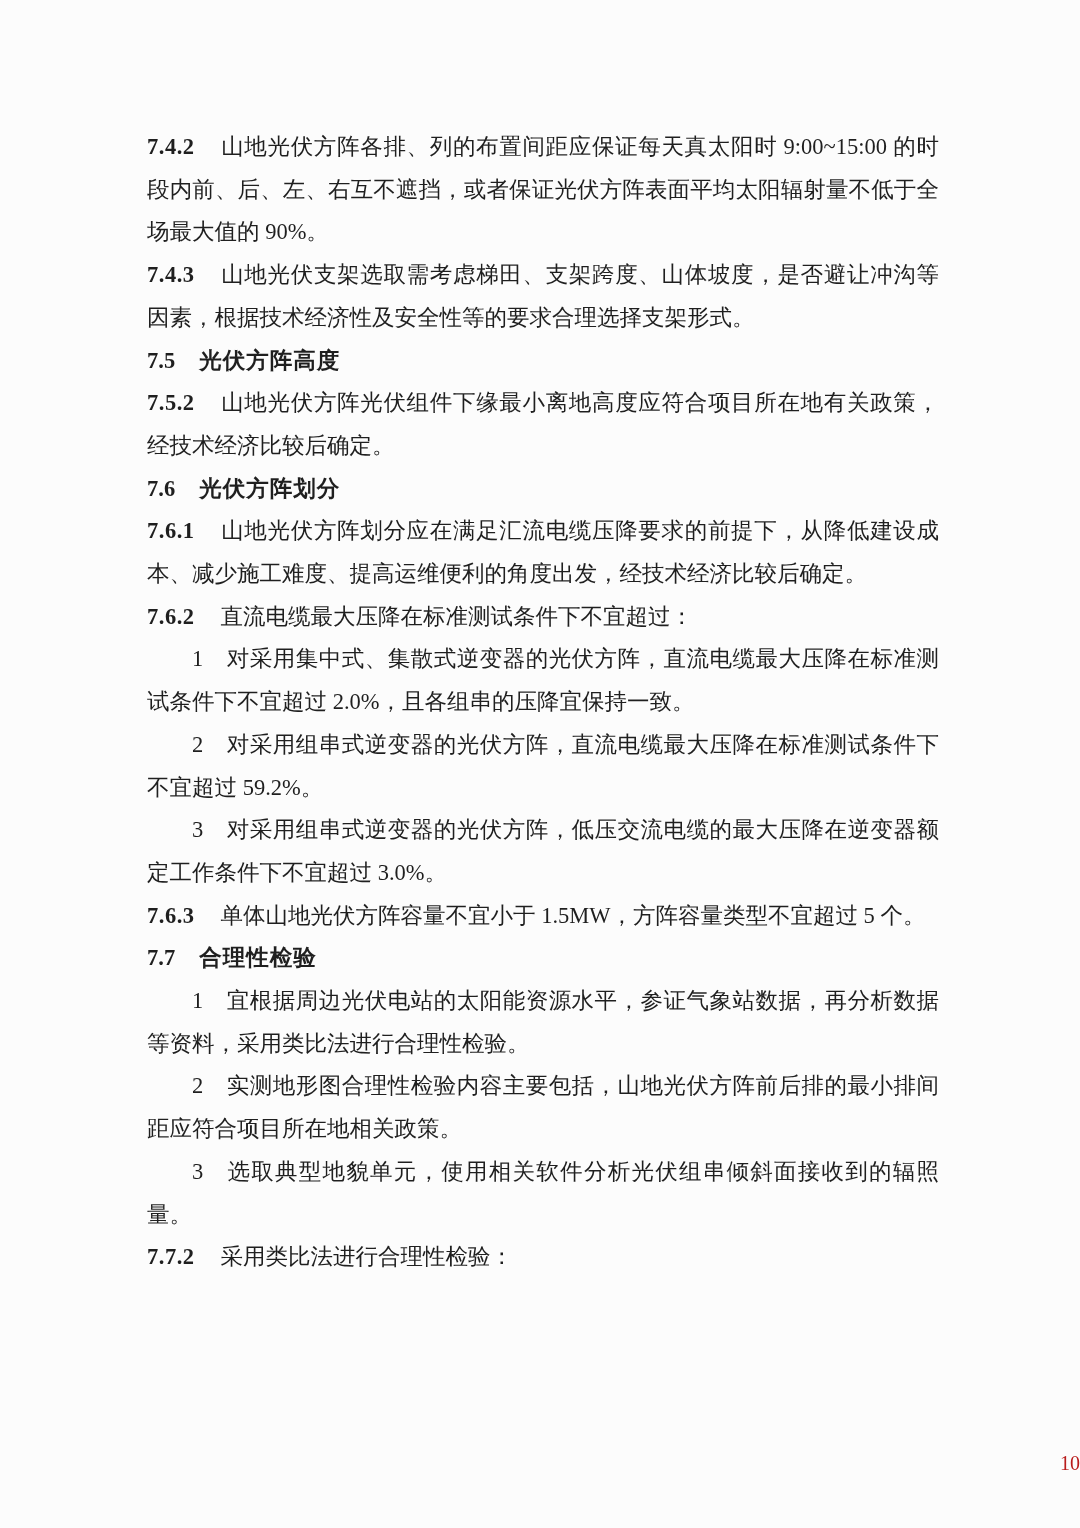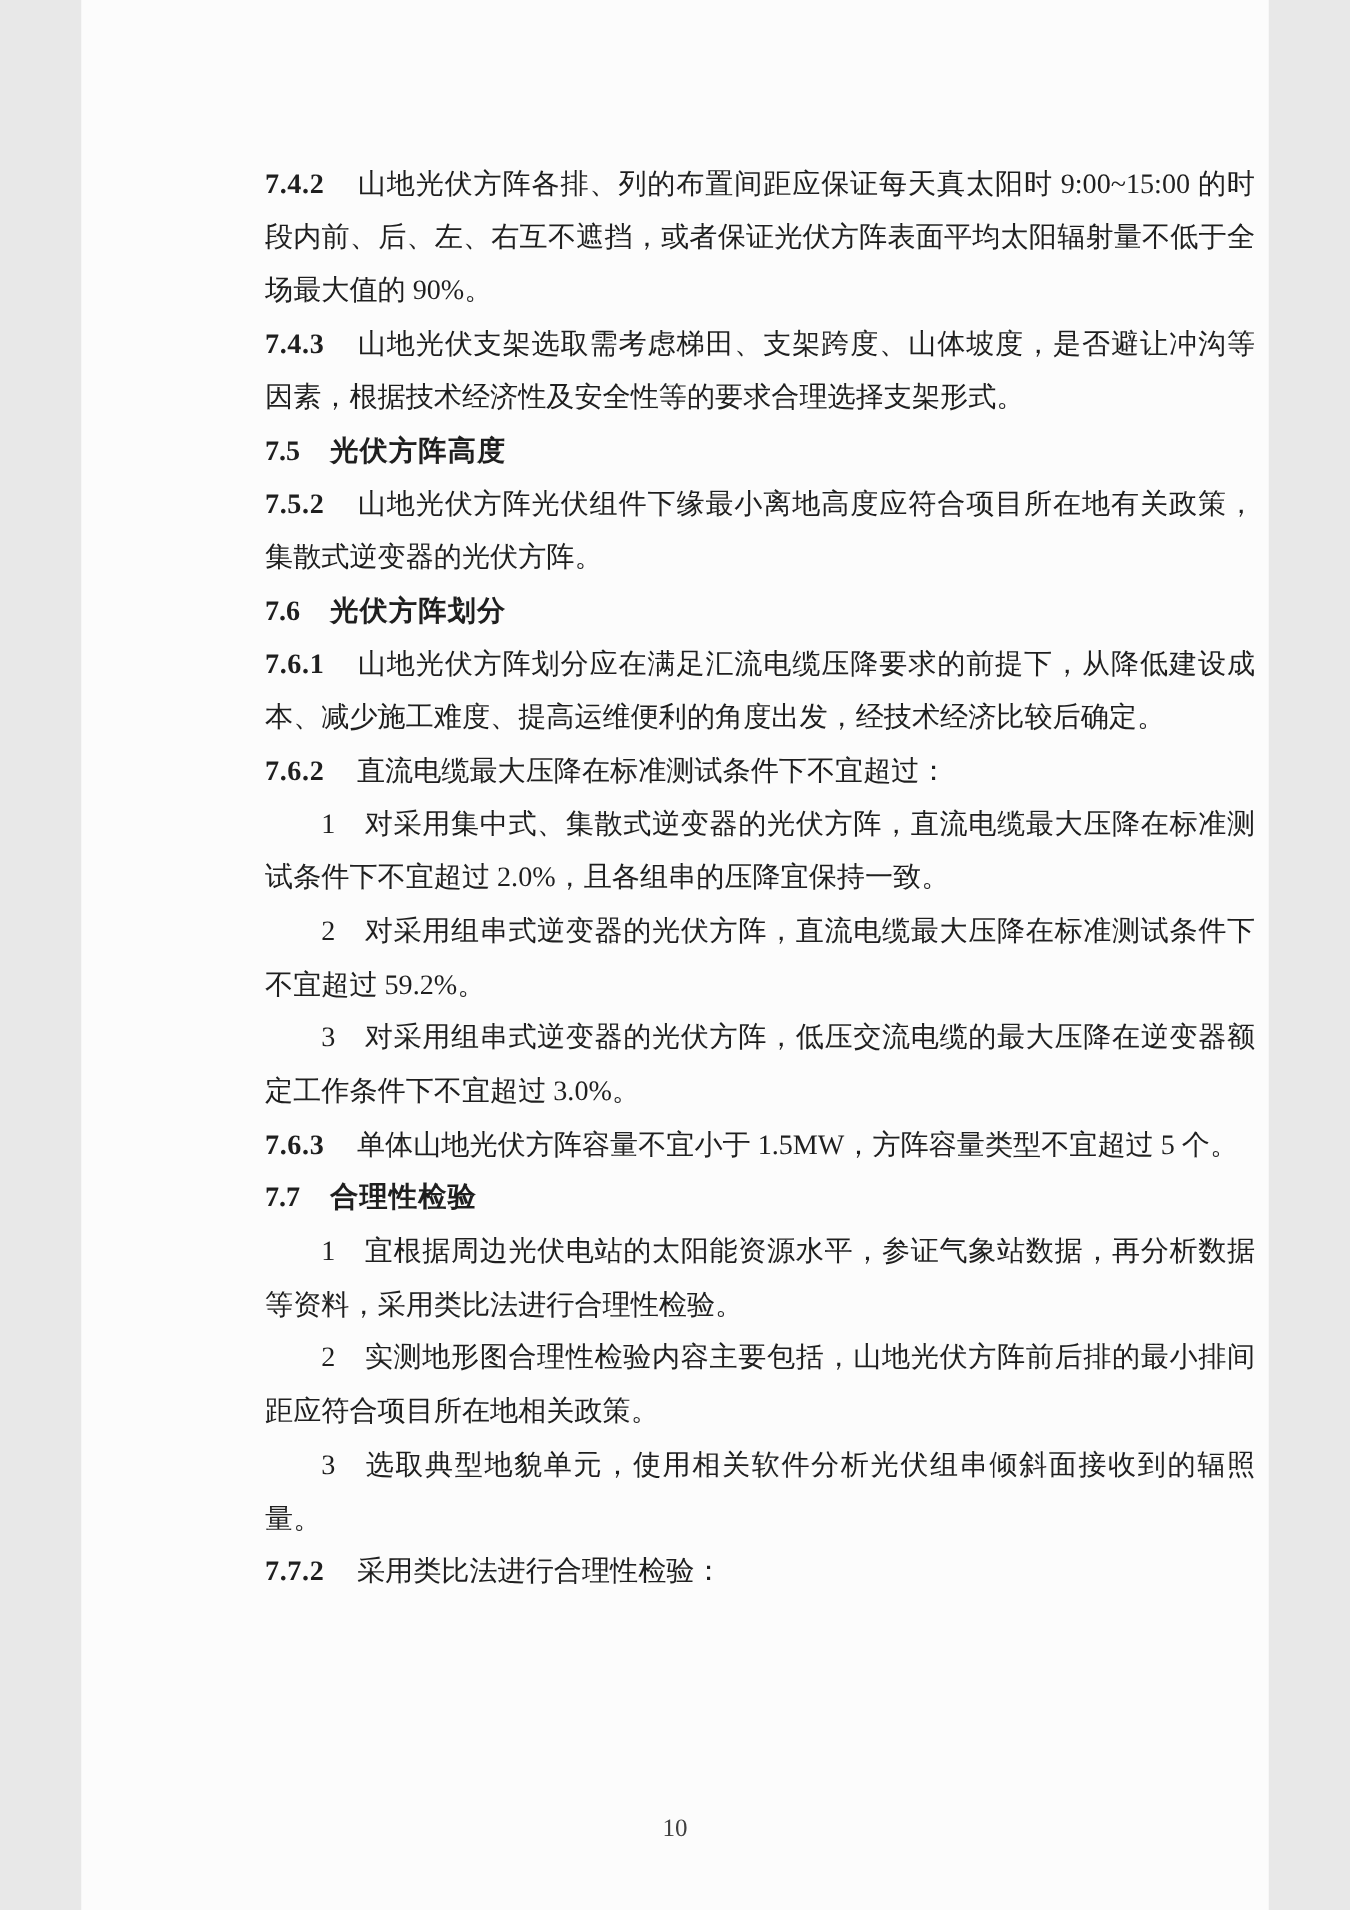--- a/index.html
+++ b/index.html
@@ -2,21 +2,21 @@
 <html><head>
 <meta charset="utf-8">
 <style>
   html, body {
     margin: 0;
     padding: 0;
     background: #e8e8e8;
   }
   .page {
     position: relative;
-    width: 950px;
+    width: 1080px;
     height: 1528px;
     margin: 0 auto;
     background: #fcfcfc;
     overflow: hidden;
     font-family: "Liberation Serif", "DejaVu Serif", serif;
     color: #1f1f1f;
   }
   .content {
     position: absolute;
     left: 147px;
@@ -58,42 +58,42 @@
   .heading .h-text {
     font-family: "Liberation Sans", "DejaVu Sans", sans-serif;
     font-weight: bold;
     letter-spacing: 1px;
   }
   .footer {
     position: absolute;
     top: 1448px;
     left: 0;
     width: 100%;
-    text-align: center;
+    text-align: right;
     font-size: 20px;
     line-height: 30px;
-    color: #404040;
+    color: #b91c1c;
     font-family: "Liberation Serif", "DejaVu Serif", serif;
   }
 </style>
 </head>
 <body>
 
 <div class="page">
   <div class="content">
 
     <p class="clause"><span class="clause-num">7.4.2</span><span>山地光伏方阵各排、列的布置间距应保证每天真太阳时 9:00~15:00 的时段内前、后、左、右互不遮挡，或者保证光伏方阵表面平均太阳辐射量不低于全场最大值的 90%。</span></p>
 
     <p class="clause"><span class="clause-num">7.4.3</span><span>山地光伏支架选取需考虑梯田、支架跨度、山体坡度，是否避让冲沟等因素，根据技术经济性及安全性等的要求合理选择支架形式。</span></p>
 
 
     <p class="heading"><span class="h-num">7.5</span><span class="h-text">光伏方阵高度</span></p>
 
 
-    <p class="clause"><span class="clause-num">7.5.2</span><span>山地光伏方阵光伏组件下缘最小离地高度应符合项目所在地有关政策，集散式逆变器的光伏方阵。</span></p>
+    <p class="clause"><span class="clause-num">7.5.2</span><span>山地光伏方阵光伏组件下缘最小离地高度应符合项目所在地有关政策，经技术经济比较后确定。</span></p>
 
     <p class="heading"><span class="h-num">7.6</span><span class="h-text">光伏方阵划分</span></p>
 
     <p class="clause"><span class="clause-num">7.6.1</span><span>山地光伏方阵划分应在满足汇流电缆压降要求的前提下，从降低建设成本、减少施工难度、提高运维便利的角度出发，经技术经济比较后确定。</span></p>
 
     <p class="clause"><span class="clause-num">7.6.2</span><span>直流电缆最大压降在标准测试条件下不宜超过：</span></p>
 
     <p class="item"><span class="item-num">1</span><span>对采用集中式、集散式逆变器的光伏方阵，直流电缆最大压降在标准测试条件下不宜超过 2.0%，且各组串的压降宜保持一致。</span></p>
 
     <p class="item"><span class="item-num">2</span><span>对采用组串式逆变器的光伏方阵，直流电缆最大压降在标准测试条件下不宜超过 59.2%。</span></p>

